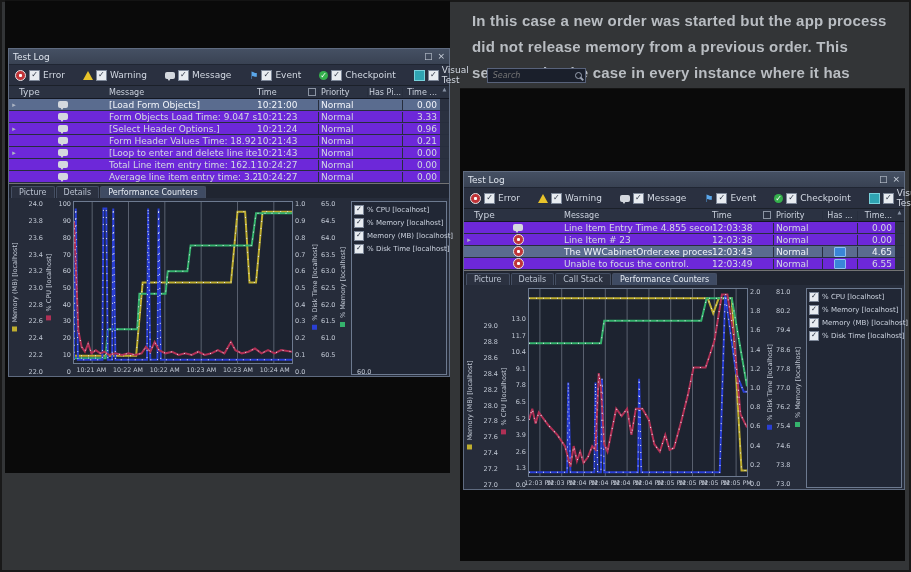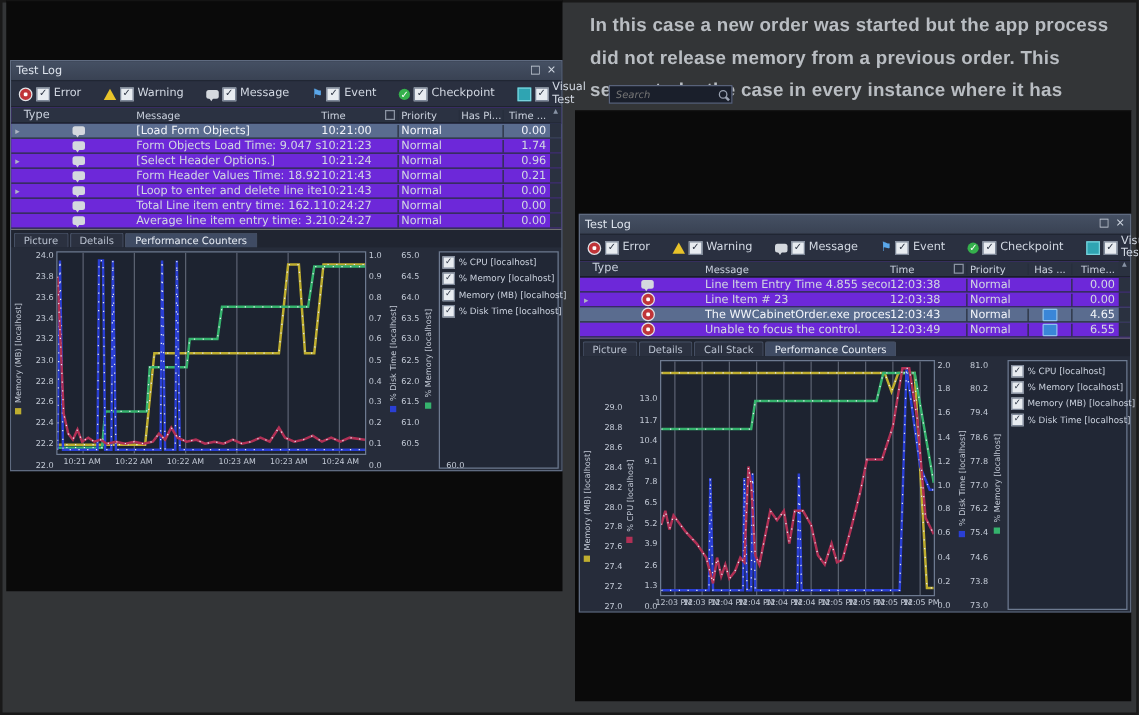--- a/index.html
+++ b/index.html
@@ -167,21 +167,21 @@
               <div class="trow">
                 <span class="c-exp"></span>
                 <span class="c-ico">
                   <span class="ic ic-message"></span>
                 </span>
                 <span class="c-msg">Form Objects Load Time: 9.047 seconds.</span>
                 <span class="c-time">10:21:23</span>
                 <span class="c-l"></span>
                 <span class="c-pri">Normal</span>
                 <span class="c-pic"></span>
-                <span class="c-t2">1.74</span>
+                <span class="c-t2">3.33</span>
                 <span class="c-sb"></span>
               </div>
               <div class="trow">
                 <span class="c-exp">▸</span>
                 <span class="c-ico">
                   <span class="ic ic-message"></span>
                 </span>
                 <span class="c-msg">[Select Header Options.]</span>
                 <span class="c-time">10:21:24</span>
                 <span class="c-l"></span>
@@ -259,20 +259,37 @@
                   <span class="tick" style="top: 11.6%;">23.8</span>
                   <span class="tick" style="top: 21.2%;">23.6</span>
                   <span class="tick" style="top: 30.8%; text-align: right;">23.4</span>
                   <span class="tick" style="top: 40.4%;">23.2</span>
                   <span class="tick" style="top: 50%;">23.0</span>
                   <span class="tick" style="top: 59.6%;">22.8</span>
                   <span class="tick" style="top: 69.2%;">22.6</span>
                   <span class="tick" style="top: 78.8%;">22.4</span>
                   <span class="tick" style="top: 88.4%; text-align: right;">22.2</span>
                   <span class="tick" style="top: 98%;">22.0</span>
+                </div>
+                <div class="axis" style="width: 28px;">
+                  <span class="at">
+                    <span class="asq" style="background: rgb(176, 48, 85);"></span>
+                    <span>% CPU [localhost]</span>
+                  </span>
+                  <span class="tick" style="top: 2%;">100</span>
+                  <span class="tick" style="top: 11.6%;">90</span>
+                  <span class="tick" style="top: 21.2%;">80</span>
+                  <span class="tick" style="top: 30.8%;">70</span>
+                  <span class="tick" style="top: 40.4%;">60</span>
+                  <span class="tick" style="top: 50%;">50</span>
+                  <span class="tick" style="top: 59.6%;">40</span>
+                  <span class="tick" style="top: 69.2%;">30</span>
+                  <span class="tick" style="top: 78.8%;">20</span>
+                  <span class="tick" style="top: 88.4%;">10</span>
+                  <span class="tick" style="top: 98%;">0</span>
                 </div>
                 <div class="plotwrap">
                   <div class="plot">
                     <svg viewBox="0 0 1000 1000" preserveAspectRatio="none">
                       <line x1="83.33333333333333" x2="83.33333333333333" y1="0" y2="1000" stroke="#5a6170" vector-effect="non-scaling-stroke"></line>
                       <line x1="250" x2="250" y1="0" y2="1000" stroke="#5a6170" vector-effect="non-scaling-stroke"></line>
                       <line x1="416.6666666666667" x2="416.6666666666667" y1="0" y2="1000" stroke="#5a6170" vector-effect="non-scaling-stroke"></line>
                       <line x1="583.3333333333334" x2="583.3333333333334" y1="0" y2="1000" stroke="#5a6170" vector-effect="non-scaling-stroke"></line>
                       <line x1="750" x2="750" y1="0" y2="1000" stroke="#5a6170" vector-effect="non-scaling-stroke"></line>
                       <line x1="916.6666666666666" x2="916.6666666666666" y1="0" y2="1000" stroke="#5a6170" vector-effect="non-scaling-stroke"></line>

